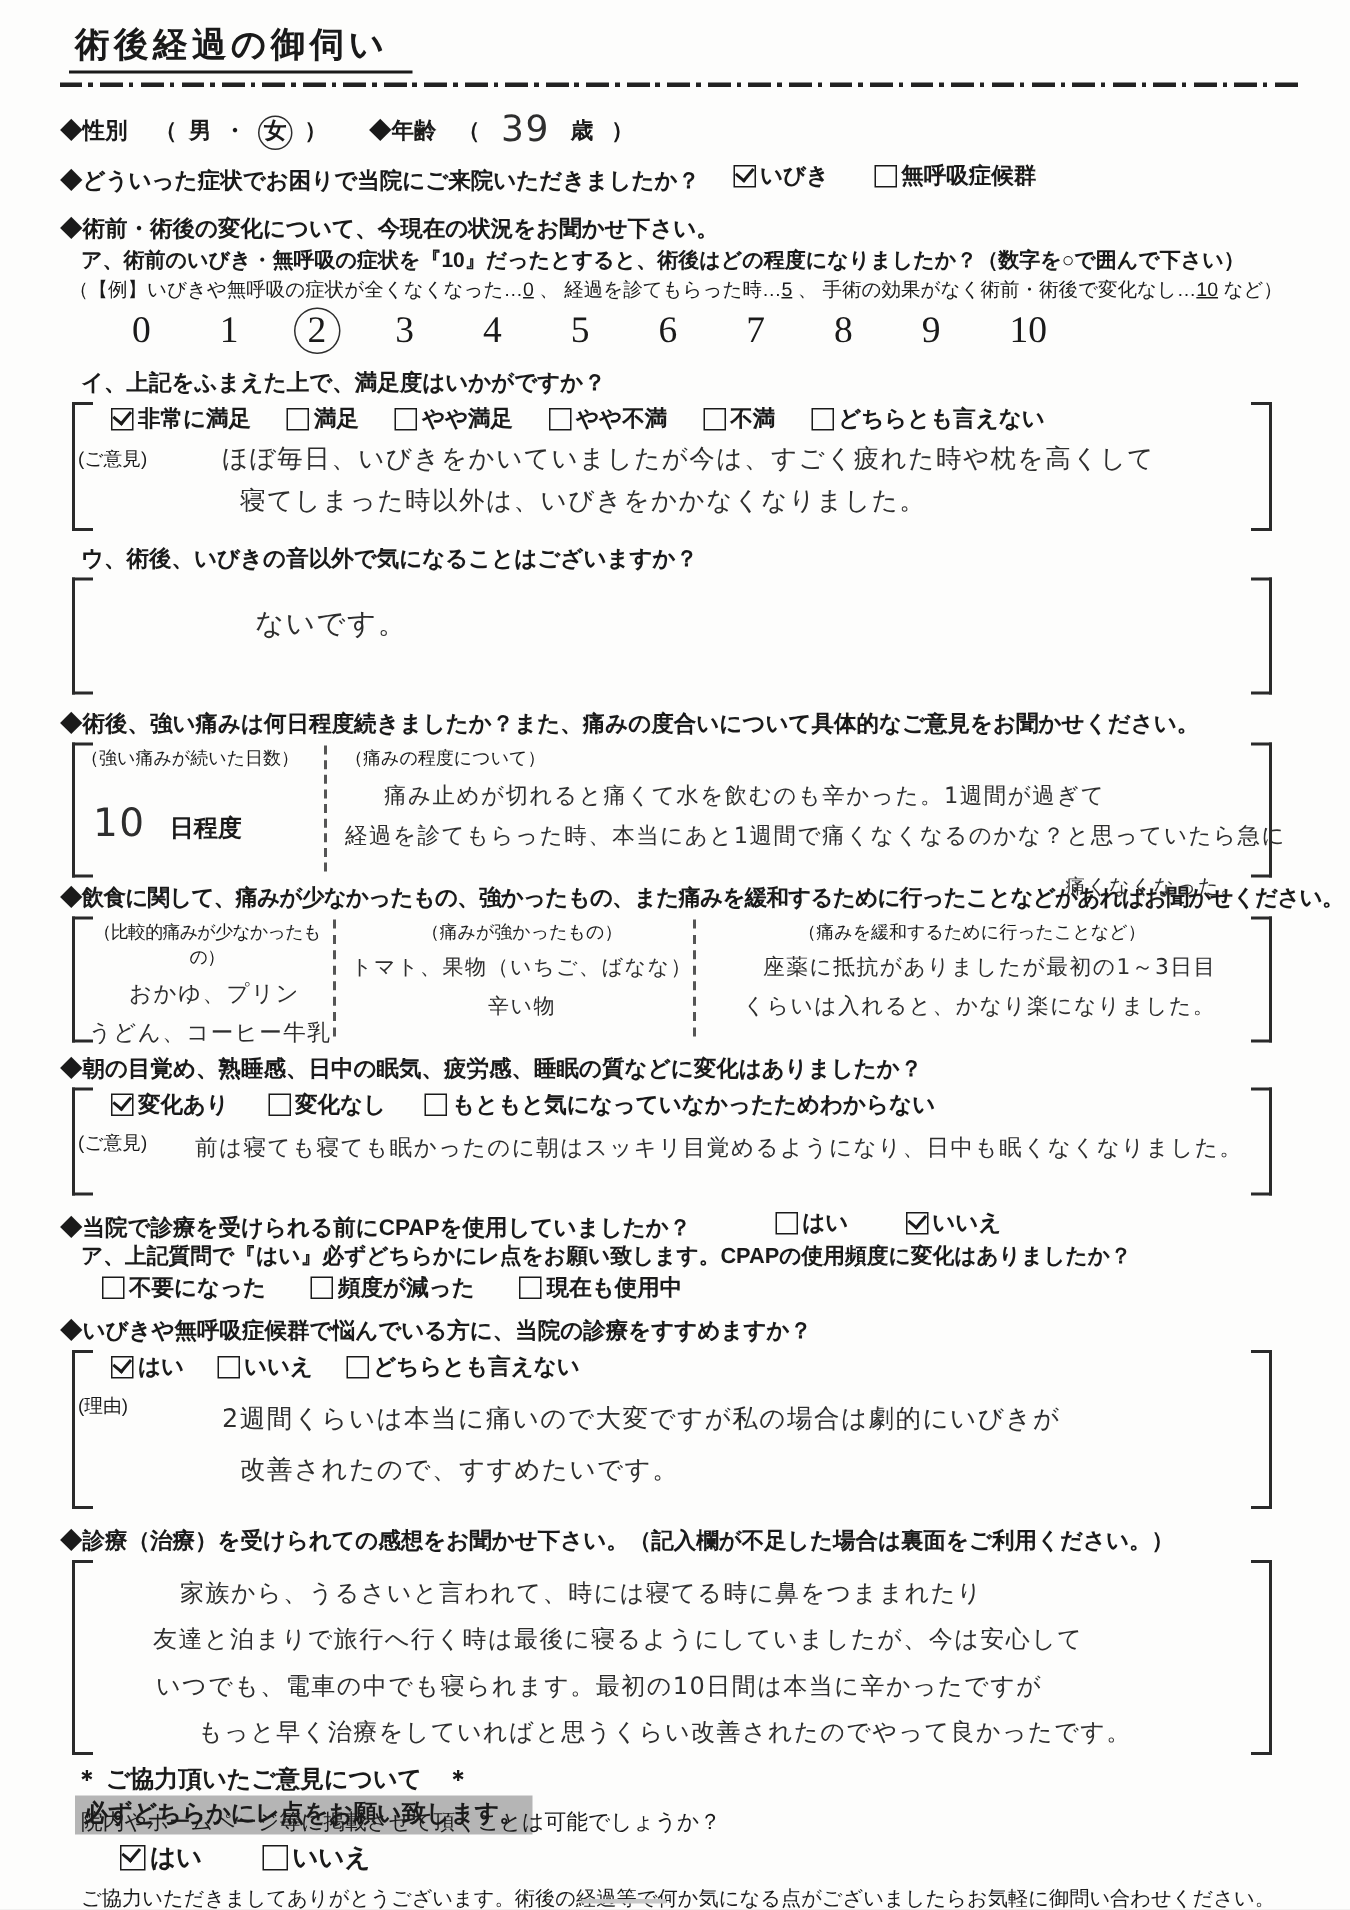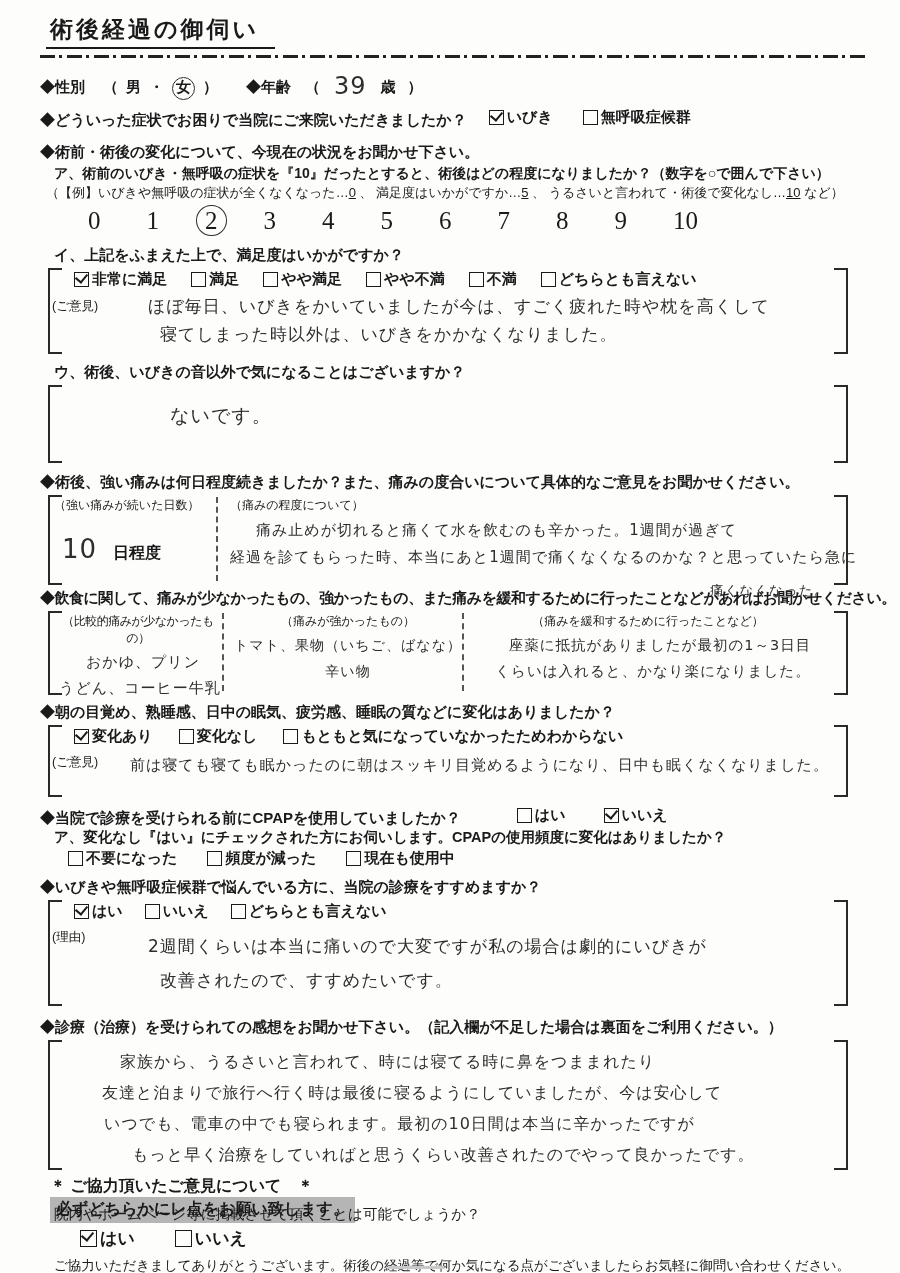--- a/index.html
+++ b/index.html
@@ -83,21 +83,21 @@
     </span>
     <span class="cb" style="margin-left:30px;">
       <span class="box"></span>
       <span>無呼吸症候群</span>
     </span>
   </div>
 
   <div class="q" style="margin-top:15px;height:20px;">◆術前・術後の変化について、今現在の状況をお聞かせ下さい。</div>
   <div class="q sub" style="margin-top:2px;height:19px;font-size:14px;">ア、術前のいびき・無呼吸の症状を『10』だったとすると、術後はどの程度になりましたか？（数字を○で囲んで下さい）</div>
   <div style="font-size:13px;height:18px;margin-left:6px;white-space:nowrap;">
-    <span>（【例】いびきや無呼吸の症状が全くなくなった…</span><span class="u">0</span><span> 、 満足度はいかがですか…</span><span class="u">5</span><span> 、 うるさいと言われて・術後で変化なし…</span><span class="u">10</span><span> など）</span>
+    <span>（【例】いびきや無呼吸の症状が全くなくなった…</span><span class="u">0</span><span> 、 経過を診てもらった時…</span><span class="u">5</span><span> 、 手術の効果がなく術前・術後で変化なし…</span><span class="u">10</span><span> など）</span>
   </div>
   <div class="scale-row">
     <span class="num">0</span>
     <span class="num">1</span>
     <span class="num circled">2</span>
     <span class="num">3</span>
     <span class="num">4</span>
     <span class="num">5</span>
     <span class="num">6</span>
     <span class="num">7</span>
@@ -214,21 +214,21 @@
     <span class="q">◆当院で診療を受けられる前にCPAPを使用していましたか？</span>
     <span class="cb" style="margin-left:56px;">
         <span class="box"></span>
         <span>はい</span>
       </span>
     <span class="cb checked" style="margin-left:38px;">
         <span class="box"></span>
         <span>いいえ</span>
       </span>
   </div>
-  <div class="q sub" style="margin-top:2px;height:19px;font-size:14.5px;">ア、変化なし『はい』にチェックされた方にお伺いします。CPAPの使用頻度に変化はありましたか？</div>
+  <div class="q sub" style="margin-top:2px;height:19px;font-size:14.5px;">ア、上記質問で『はい』必ずどちらかにレ点をお願い致します。CPAPの使用頻度に変化はありましたか？</div>
   <div class="row" style="margin:2px 0 0 28px;height:19px;gap:30px;text-align:center;">
     <span class="cb">
         <span class="box"></span>
         <span>不要になった</span>
       </span>
     <span class="cb">
         <span class="box"></span>
         <span>頻度が減った</span>
       </span>
     <span class="cb">

